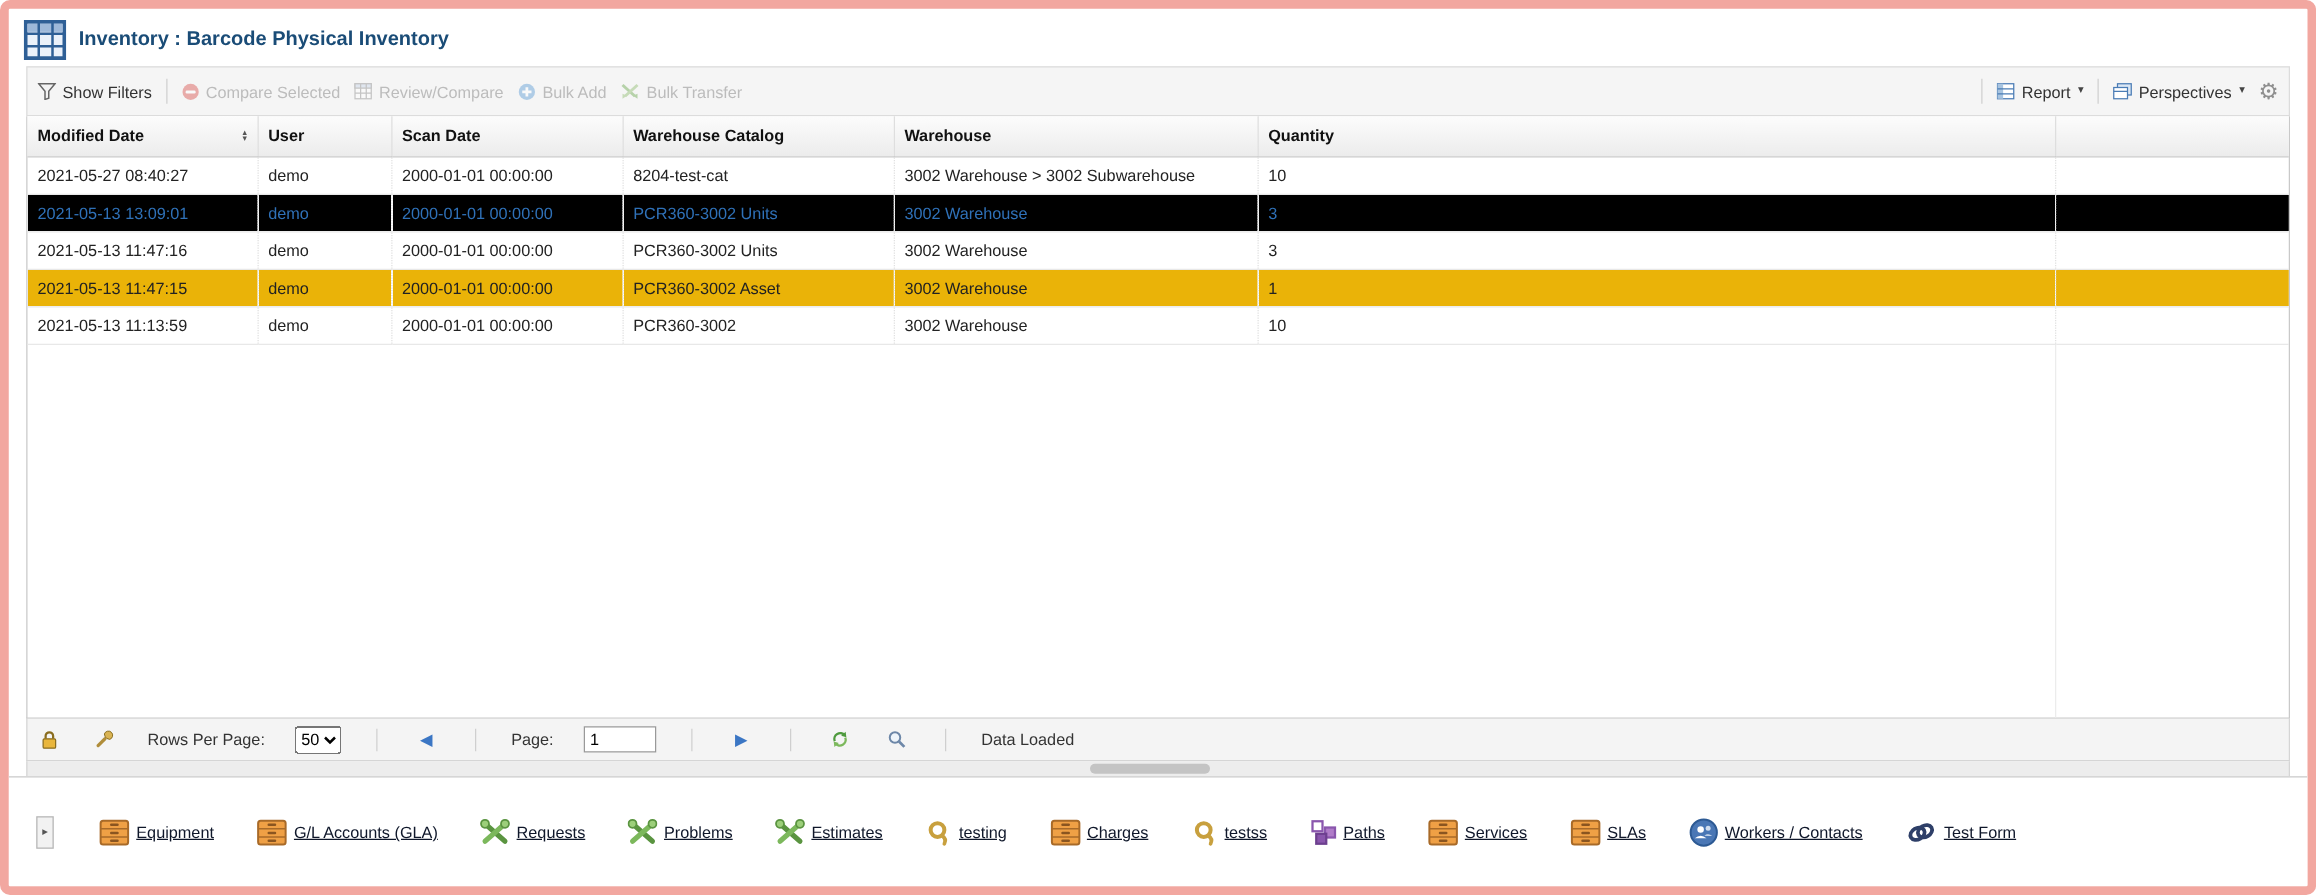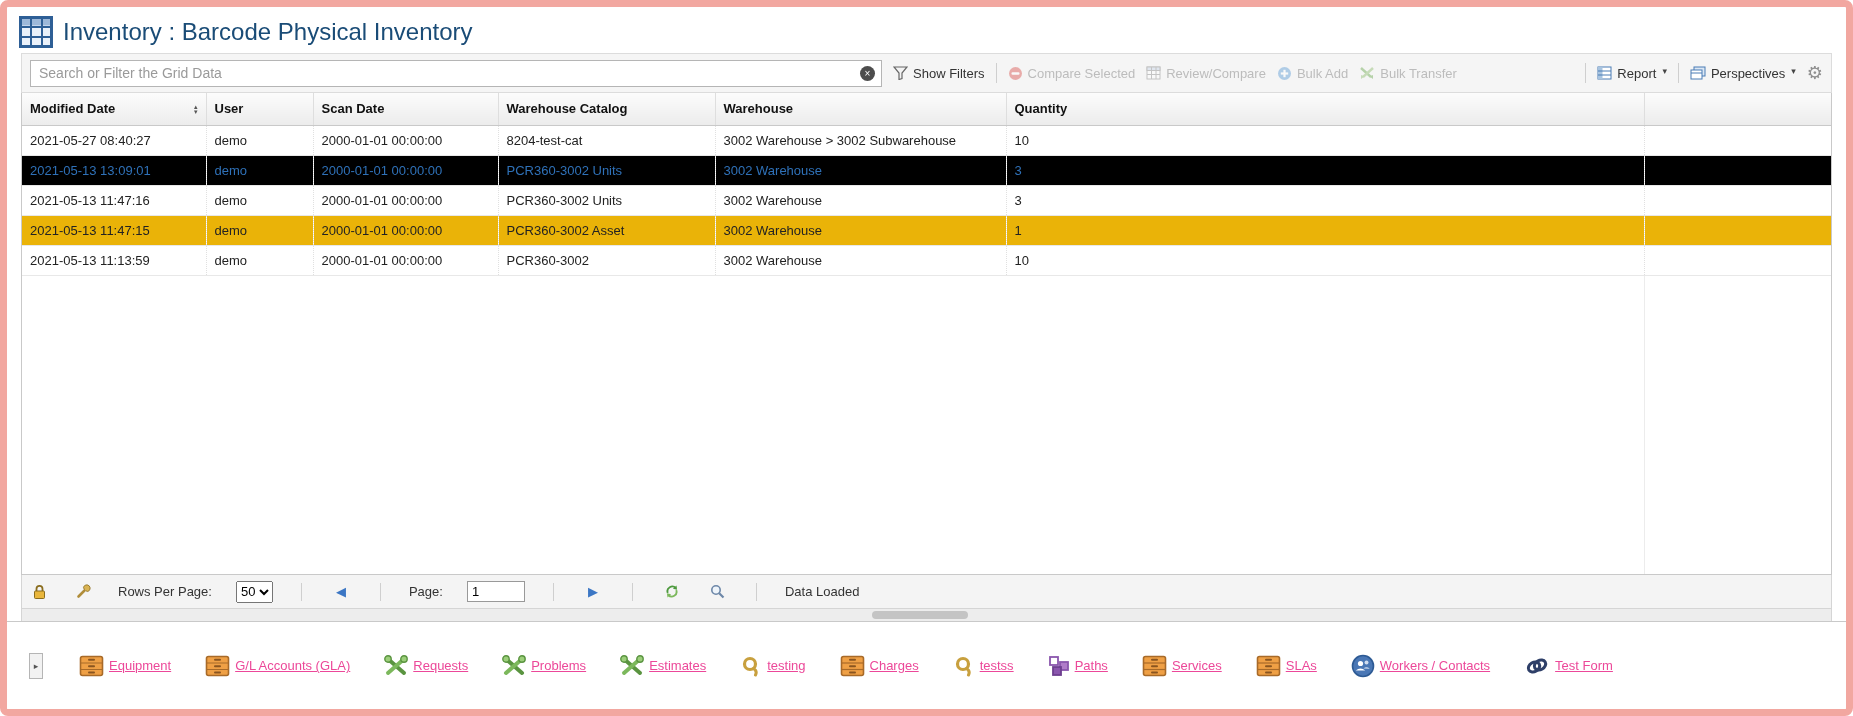--- a/index.html
+++ b/index.html
@@ -1,21 +1,21 @@
 <!DOCTYPE html>
 <html><head>
 <meta charset="utf-8">
 <style>
   *{box-sizing:border-box;margin:0;padding:0;}
   body{font-family:"Liberation Sans","DejaVu Sans",sans-serif;background:#fff;}
   .window{width:1853px;height:716px;border:7px solid #f2a7a0;border-radius:8px;background:#fff;
           display:flex;flex-direction:column;overflow:hidden;}
   
   .titlebar{flex:0 0 46px;display:flex;align-items:center;gap:10px;padding:6px 12px 2px;}
-  .page-title{font-size:24px;font-weight:normal;color:#1a4c77;}
+  .page-title{font-size:16px;font-weight:bold;color:#1a4c77;}
   
   .content{flex:1;display:flex;flex-direction:column;padding:0 14px;min-height:0;}
   
   .toolbar{flex:0 0 40px;display:flex;align-items:center;gap:11px;background:#f5f5f5;
            border:1px solid #dcdcdc;padding:0 8px;white-space:nowrap;}
   .search-wrap{position:relative;flex:0 0 852px;}
   .search-input{width:100%;height:27px;border:1px solid #b5b5b5;padding:0 30px 0 8px;
                 font-size:14px;color:#333;font-family:inherit;background:#fff;}
   .search-input::placeholder{color:#9a9a9a;}
   .clear-btn{position:absolute;right:7px;top:6px;width:15px;height:15px;background:#4d4d4d;
@@ -57,21 +57,21 @@
   .hscroll{flex:0 0 12px;background:#ededed;border-left:1px solid #d5d5d5;border-right:1px solid #d5d5d5;position:relative;}
   .hthumb{position:absolute;left:47%;top:2px;width:96px;height:8px;background:#c4c4c4;border-radius:4px;cursor:pointer;}
   
   .bottombar{flex:0 0 88px;border-top:1px solid #c9c9c9;background:#fff;position:relative;
              display:flex;align-items:center;}
   .panel-toggle{position:absolute;left:22px;top:50%;transform:translateY(-50%);width:14px;height:26px;
                 border:1px solid #b5b5b5;background:#f2f2f2;color:#555;font-size:9px;
                 display:flex;align-items:center;justify-content:center;cursor:pointer;}
   .blinks{display:flex;align-items:center;gap:34px;margin-left:72px;flex-wrap:nowrap;}
   .blink{display:flex;align-items:center;gap:5px;cursor:pointer;text-decoration:none;white-space:nowrap;}
-  .blink-label{color:#ec4899;font-size:13px;text-decoration:underline;}
+  .blink-label{color:#0f172a;font-size:13px;text-decoration:underline;}
   .blink-icon{display:flex;align-items:center;}
 </style>
 </head>
 <body>
 
 <div class="window">
 
   <div class="titlebar">
     <span style="display:flex;">
       <svg width="34" height="32" viewBox="0 0 34 32">
@@ -84,24 +84,20 @@
             <line x1="23" y1="1" x2="23" y2="31"></line>
         </g>
       </svg>
     </span>
     <h1 class="page-title">Inventory : Barcode Physical Inventory</h1>
   </div>
 
   <div class="content">
 
     <div class="toolbar">
-      <div class="search-wrap">
-        <input class="search-input" placeholder="Search or Filter the Grid Data" style="">
-        <span class="clear-btn">×</span>
-      </div>
 
       <button class="tb-btn">
         <span style="display:flex;">
           <svg width="15" height="14" viewBox="0 0 15 14">
               <path d="M1 1h13l-5 6v5.5l-3 1V7z" fill="#f3f3f3" stroke="#666" stroke-width="1.2"></path>
             </svg>
         </span>
         <span>Show Filters</span>
       </button>
 

